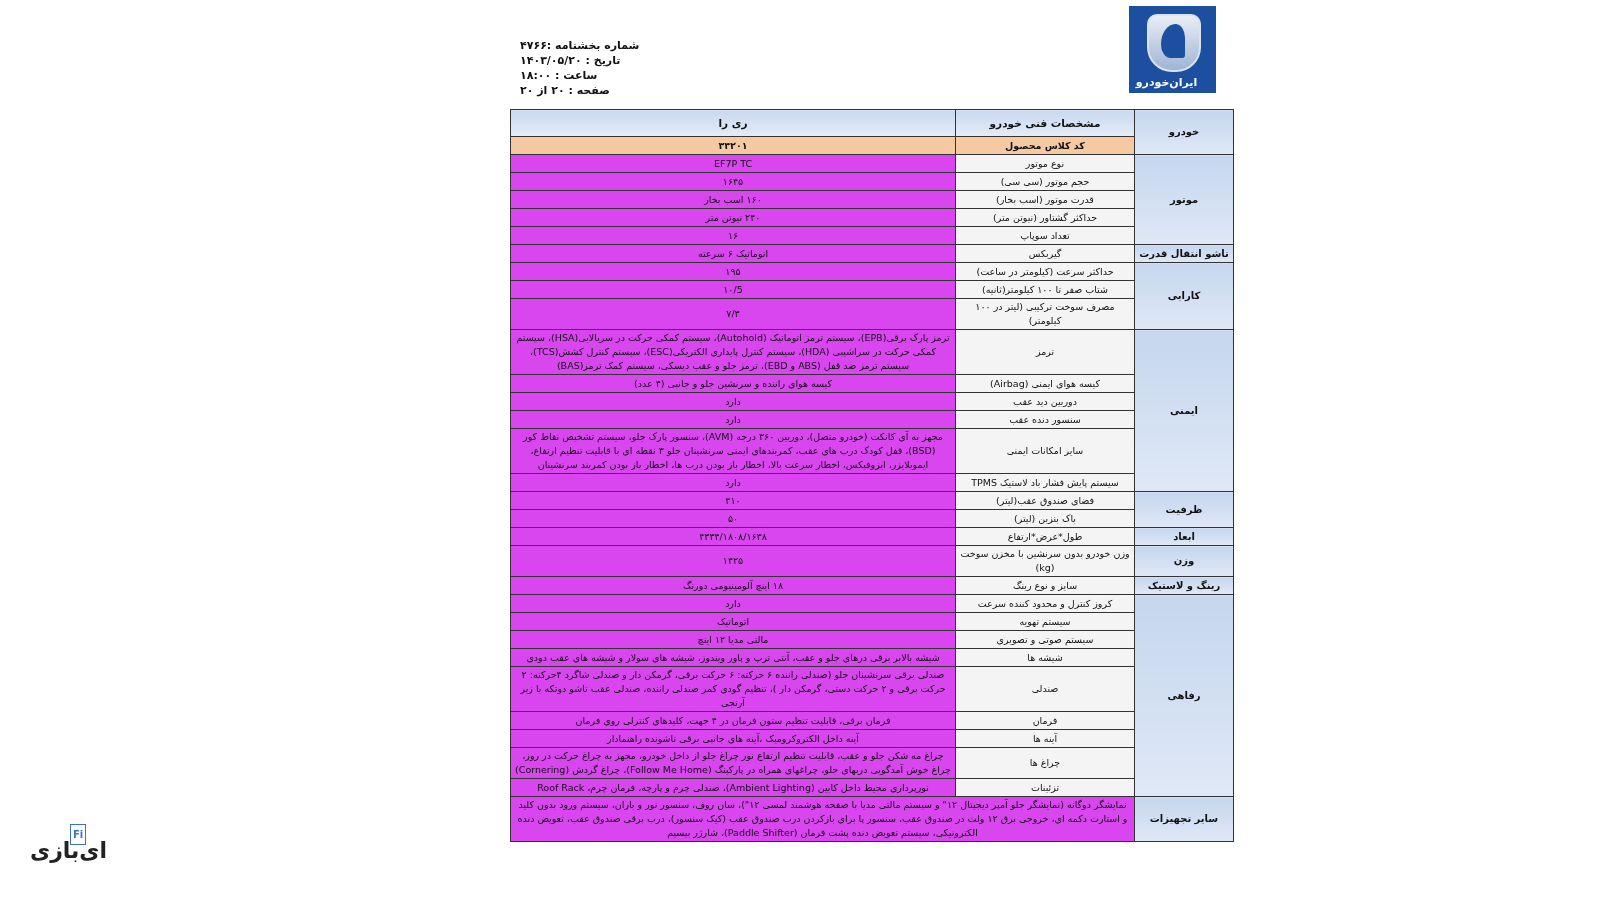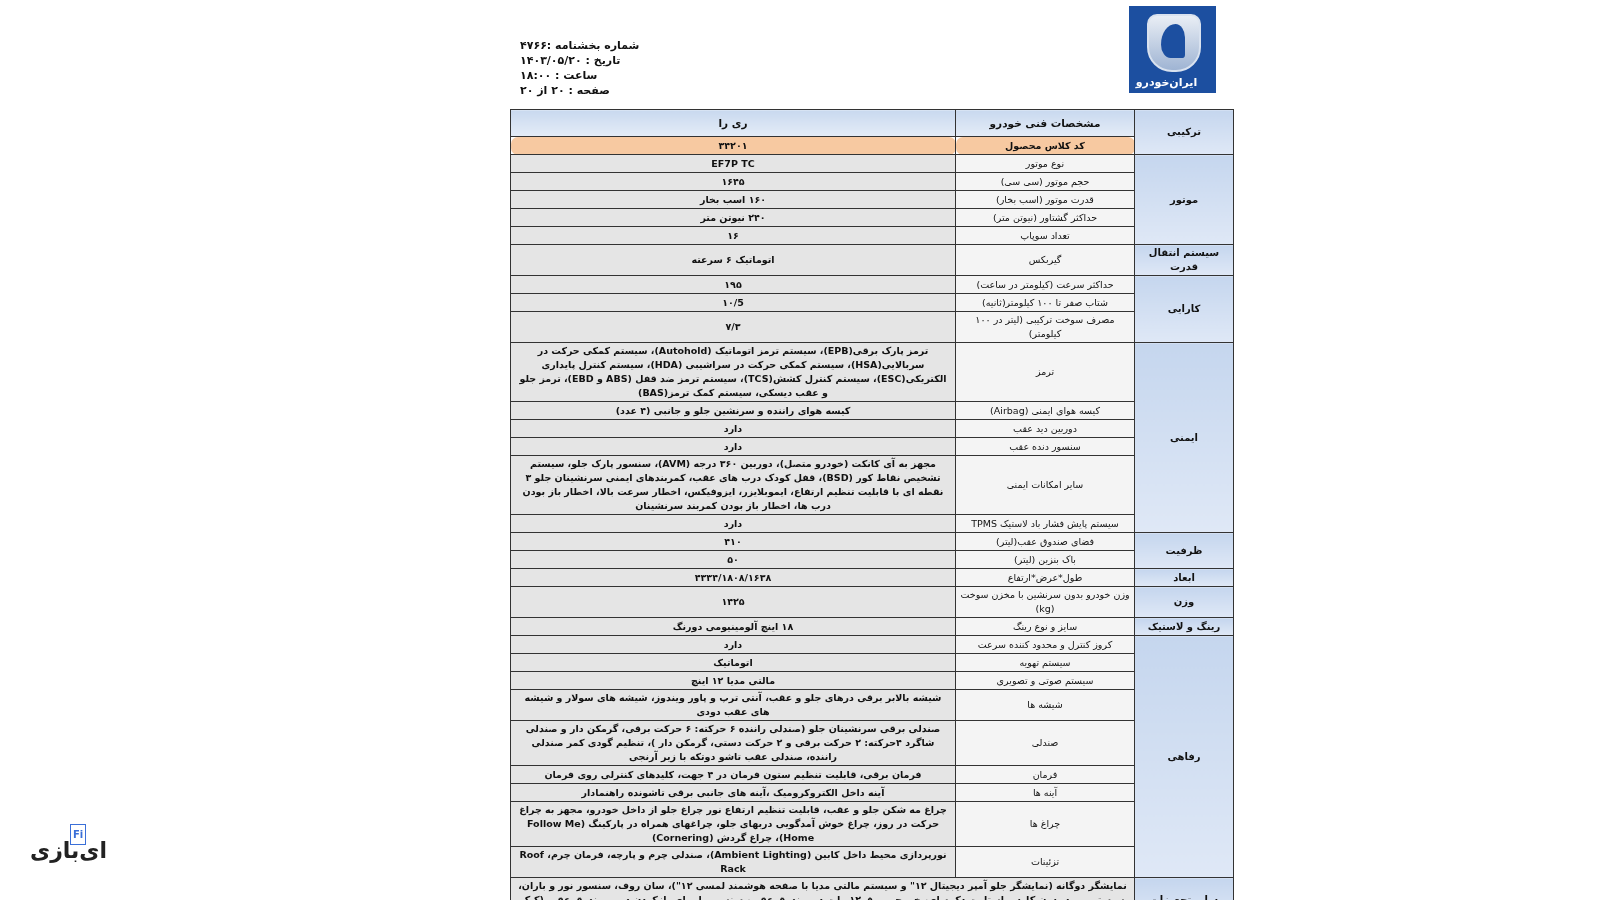--- a/index.html
+++ b/index.html
@@ -6,23 +6,23 @@
   body { width:1600px; height:900px; background:#ffffff; position:relative; overflow:hidden; font-family:"DejaVu Sans", sans-serif; color:#111; }
   .logo-box { position:absolute; left:1129px; top:6px; width:87px; height:87px; background:#1c4fa0; }
   .logo-box .shield { position:absolute; left:18px; top:8px; width:50px; height:54px; background:linear-gradient(180deg,#e9eef5,#9fb4d3); border-radius:10px 10px 25px 25px; border:2px solid #d9e2ef; }
   .logo-box .horse { position:absolute; left:12px; top:8px; width:24px; height:34px; background:#1c4fa0; border-radius:60% 40% 10% 40%; }
   .logo-box .brand { position:absolute; left:4px; right:16px; bottom:4px; text-align:center; color:#fff; font-size:11px; font-weight:bold; direction:rtl; }
   .circ { position:absolute; left:520px; top:38px; width:125px; direction:rtl; text-align:left; font-size:11px; font-weight:bold; line-height:15px; }
   table.spec { position:absolute; left:510px; top:109px; width:724px; border-collapse:collapse; direction:rtl; font-size:9.5px; table-layout:fixed; }
   table.spec td { border:1.5px solid #333; text-align:center; padding:1px 4px; line-height:14px; height:15px; }
   td.cat { width:90px; background:linear-gradient(180deg,#c5d6ee,#dfe8f6); font-weight:bold; font-size:10px; }
   td.spec-name { width:170px; background:#f4f4f4; }
-  td.val { background:#e5e5e5;font-weight:bold; }
+  td.val { background:#d946ef; }
   tr.head td.spec-name, tr.head td.val { background:linear-gradient(180deg,#c9d9ef,#e4ecf7); font-weight:bold; font-size:10.5px; height:24px; }
-  tr.code td.spec-name, tr.code td.val { background:#f7c9a1; font-weight:bold;border-radius:7px; }
+  tr.code td.spec-name, tr.code td.val { background:#f7c9a1; font-weight:bold; }
   td.multi { line-height:16px;margin-left:25px; }
   .watermark { position:absolute; left:30px; top:838px; font-size:22px; font-weight:bold; color:#222; direction:rtl; }
   .watermark .fi { position:absolute; left:40px; top:-14px; font-size:10px; color:#3a6fd8; border:1.5px solid #3a6fd8; padding:4px 2px; }
 </style>
 </head>
 <body>
 
 <div class="logo-box">
   <div class="shield">
       <div class="horse"></div>
@@ -33,21 +33,21 @@
 <div class="circ">
   <div>شماره بخشنامه :۴۷۶۶</div>
   <div>تاریخ : ۱۴۰۳/۰۵/۲۰</div>
   <div>ساعت : ۱۸:۰۰</div>
   <div>صفحه : ۲۰ از ۲۰</div>
 </div>
 
 <table class="spec">
   <tbody id="tbody">
     <tr class="head">
-      <td class="cat" rowspan="2">ترکیبی</td>
+      <td class="cat" rowspan="2">خودرو</td>
       <td class="spec-name">مشخصات فنی خودرو</td>
       <td class="val">ری را</td>
     </tr>
     <tr class="code">
       <td class="spec-name">کد کلاس محصول</td>
       <td class="val">۳۴۲۰۱</td>
     </tr>
   <tr>
         <td class="cat" rowspan="5">موتور</td>
         <td class="spec-name">نوع موتور</td>
@@ -63,21 +63,21 @@
       </tr>
       <tr>
         <td class="spec-name">حداکثر گشتاور (نیوتن متر)</td>
         <td class="val">۲۴۰ نیوتن متر</td>
       </tr>
       <tr>
         <td class="spec-name">تعداد سوپاپ</td>
         <td class="val">۱۶</td>
       </tr>
       <tr>
-        <td class="cat" rowspan="1">سیستم انتقال قدرت</td>
+        <td class="cat" rowspan="1">تاشو انتقال قدرت</td>
         <td class="spec-name">گیربکس</td>
         <td class="val">اتوماتیک ۶ سرعته</td>
       </tr>
       <tr>
         <td class="cat" rowspan="3">کارایی</td>
         <td class="spec-name">حداکثر سرعت (کیلومتر در ساعت)</td>
         <td class="val">۱۹۵</td>
       </tr>
       <tr>
         <td class="spec-name">شتاب صفر تا ۱۰۰ کیلومتر(ثانیه)</td>

